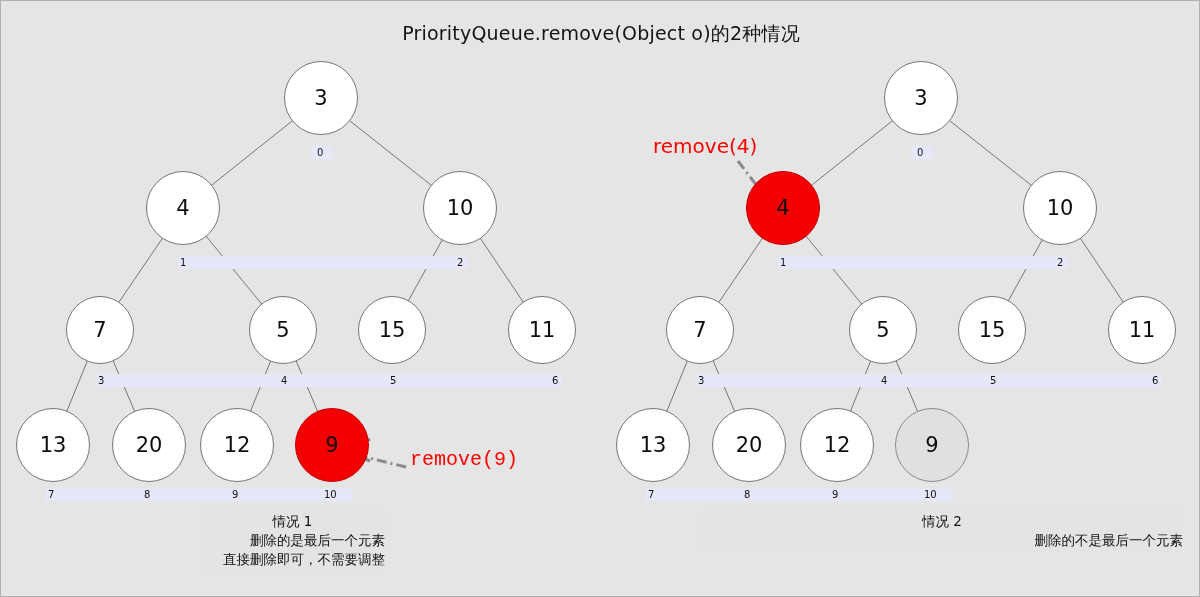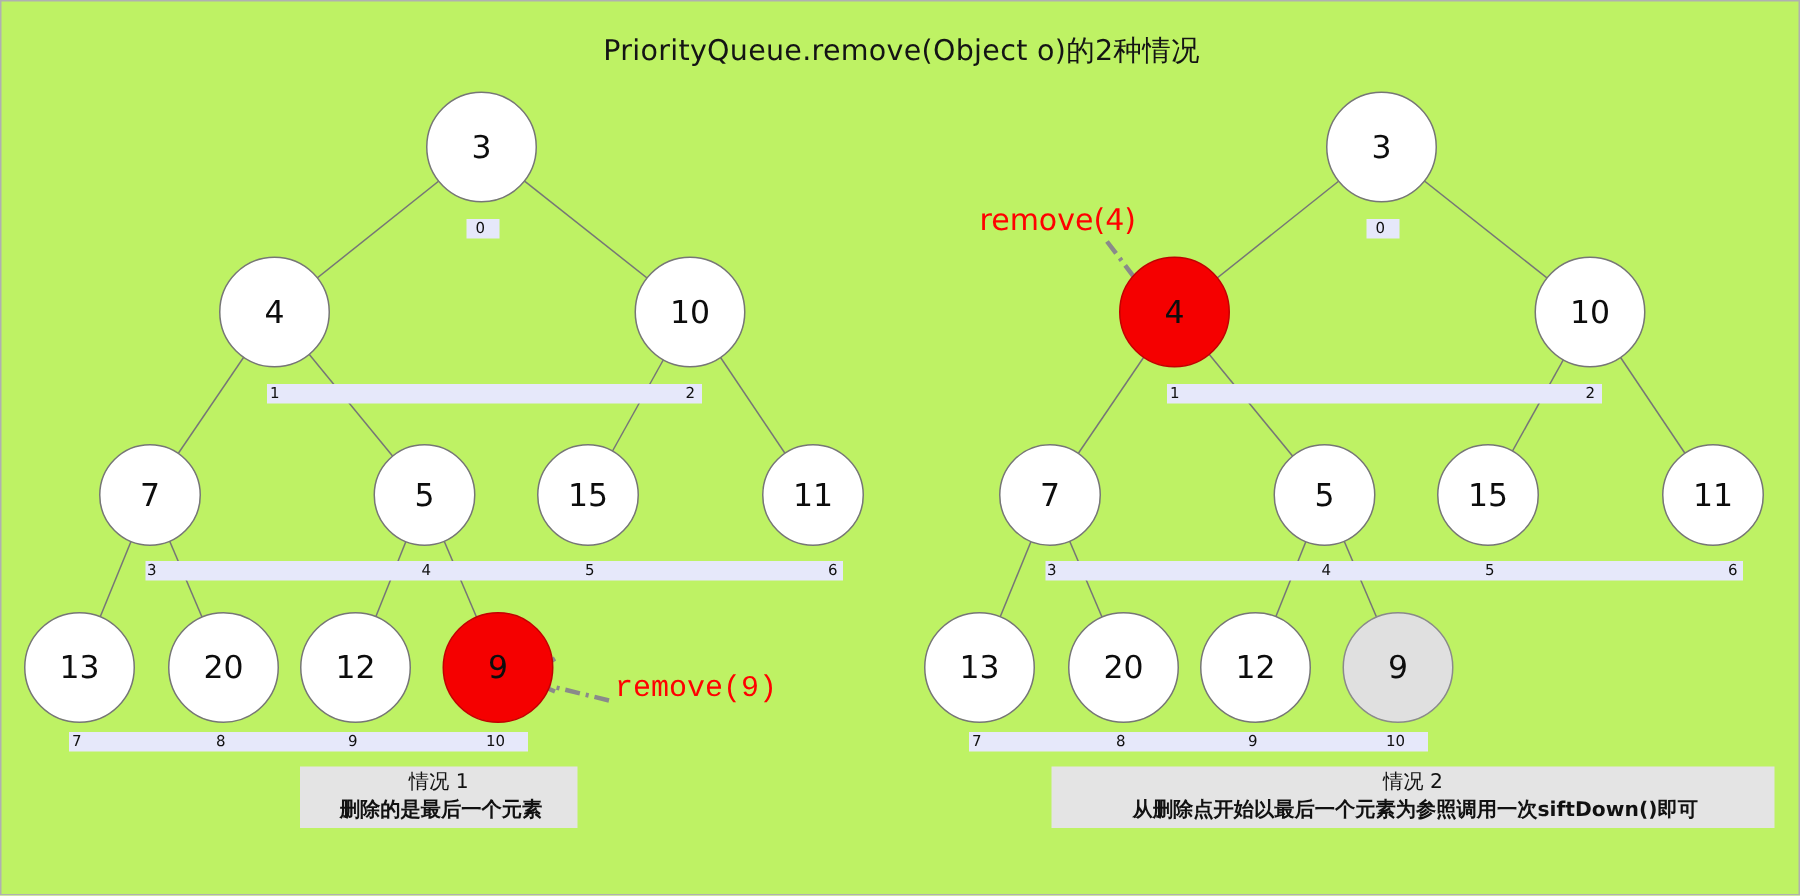--- a/index.html
+++ b/index.html
@@ -7,21 +7,21 @@
     width:1200px;height:597px;
     background:#ffffff;
     font-family:"DejaVu Sans","Liberation Sans",sans-serif;
     overflow:hidden;
   }
   #frame{
     position:relative;
     width:1200px;height:597px;
     box-sizing:border-box;
     border:1px solid #b0b0b0;
-    background:#bef264;
+    background:#e5e5e5;
   }
   #title{
     position:absolute;
     left:0;top:20px;width:1200px;
     text-align:center;
     font-size:19px;
     color:#141414;
     letter-spacing:.2px;
     white-space:nowrap;
   }
@@ -56,21 +56,21 @@
     position:absolute;
     background:#e4e4e4;
     color:#111111;
     font-size:13.5px;
     line-height:19px;
     z-index:4;
     padding:1px 0 2px 0;
     box-sizing:border-box;
   }
   .caption .chead{display:block;text-align:center;}
-  .caption .cline{display:block;text-align:center;padding-left:3px;font-weight:bold;}
+  .caption .cline{display:block;text-align:right;padding-left:3px;}
   .rmlabel{
     position:absolute;
     color:#ff0000;
     font-size:20px;
     z-index:5;
     white-space:nowrap;
   }
 </style>
 </head>
 <body>
@@ -148,20 +148,21 @@
   <div class="idx" style="left:47px;  top:488px;">7</div>
   <div class="idx" style="left:143px; top:488px;">8</div>
   <div class="idx" style="left:231px; top:488px;">9</div>
   <div class="idx" style="left:323px; top:488px;">10</div>
 
   <div class="rmlabel" style="left:409px; top:447px;font-family:Liberation Mono, monospace;">remove(9)</div>
 
   <div class="caption" style="left:199px; top:510px; width:185px;">
     <span class="chead">情况 1</span>
     <span class="cline">删除的是最后一个元素</span>
+    <span class="cline">直接删除即可，不需要调整</span>
   </div>
 
   <div class="node" style="left:883px;  top:60px;  width:74px; height:74px;">3</div>
   <div class="node red" style="left:745px;  top:170px; width:74px; height:74px;">4</div>
   <div class="node" style="left:1022px; top:170px; width:74px; height:74px;">10</div>
   <div class="node" style="left:665px;  top:295px; width:68px; height:68px;">7</div>
   <div class="node" style="left:848px;  top:295px; width:68px; height:68px;">5</div>
   <div class="node" style="left:957px;  top:295px; width:68px; height:68px;">15</div>
   <div class="node" style="left:1107px; top:295px; width:68px; height:68px;">11</div>
   <div class="node" style="left:615px;  top:407px; width:74px; height:74px;">13</div>
@@ -178,16 +179,16 @@
   <div class="idx" style="left:1151px; top:374px;">6</div>
   <div class="idx" style="left:647px;  top:488px;">7</div>
   <div class="idx" style="left:743px;  top:488px;">8</div>
   <div class="idx" style="left:831px;  top:488px;">9</div>
   <div class="idx" style="left:923px;  top:488px;">10</div>
 
   <div class="rmlabel" style="left:652px; top:133px;">remove(4)</div>
 
   <div class="caption" style="left:700px; top:510px; width:482px;">
     <span class="chead">情况 2</span>
-    <span class="cline">从删除点开始以最后一个元素为参照调用一次siftDown()即可</span>
+    <span class="cline">删除的不是最后一个元素</span>
   </div>
 
 </div>
 
 </body></html>

